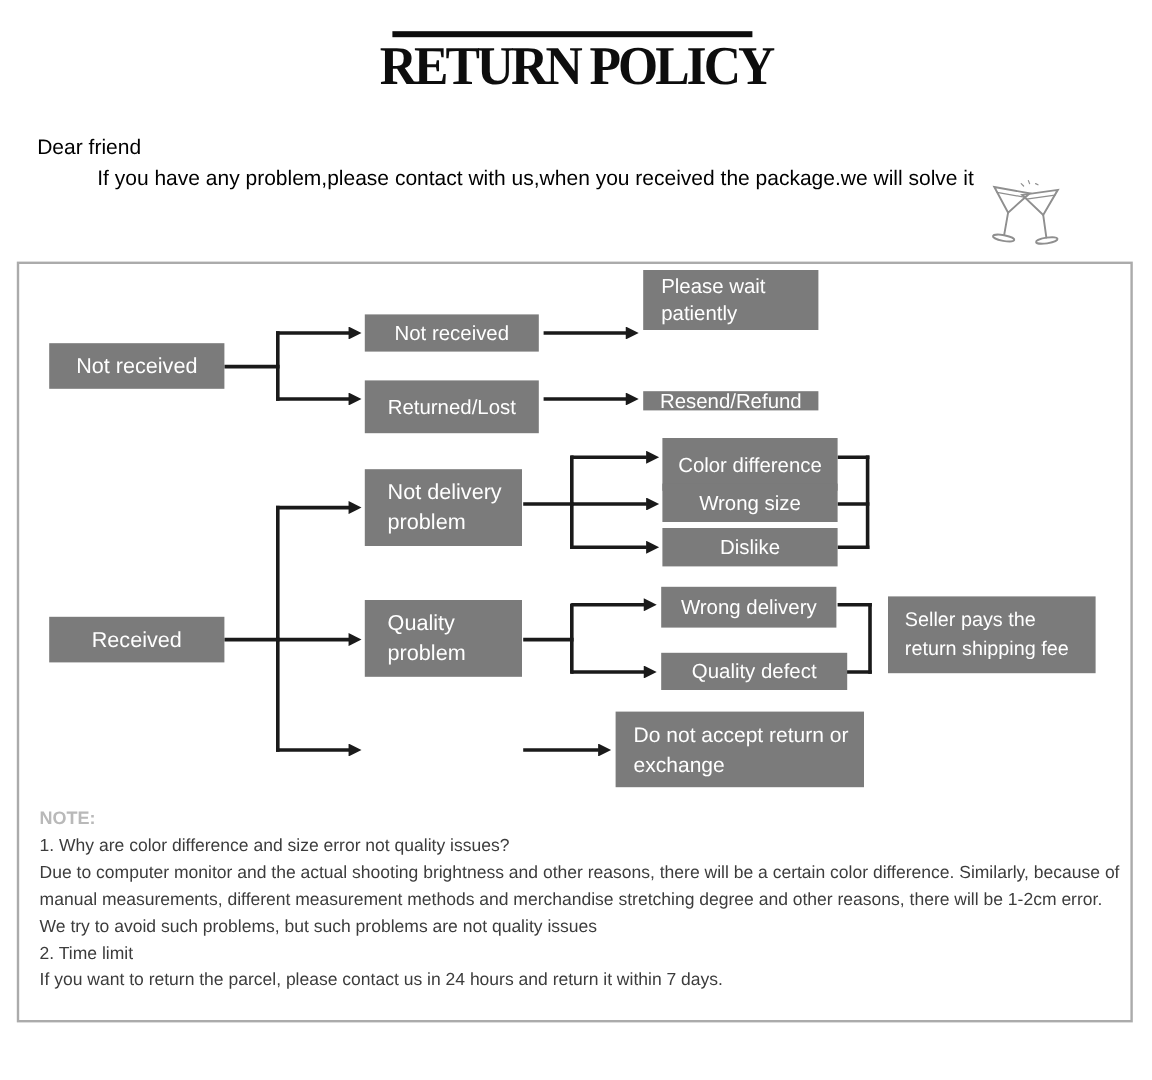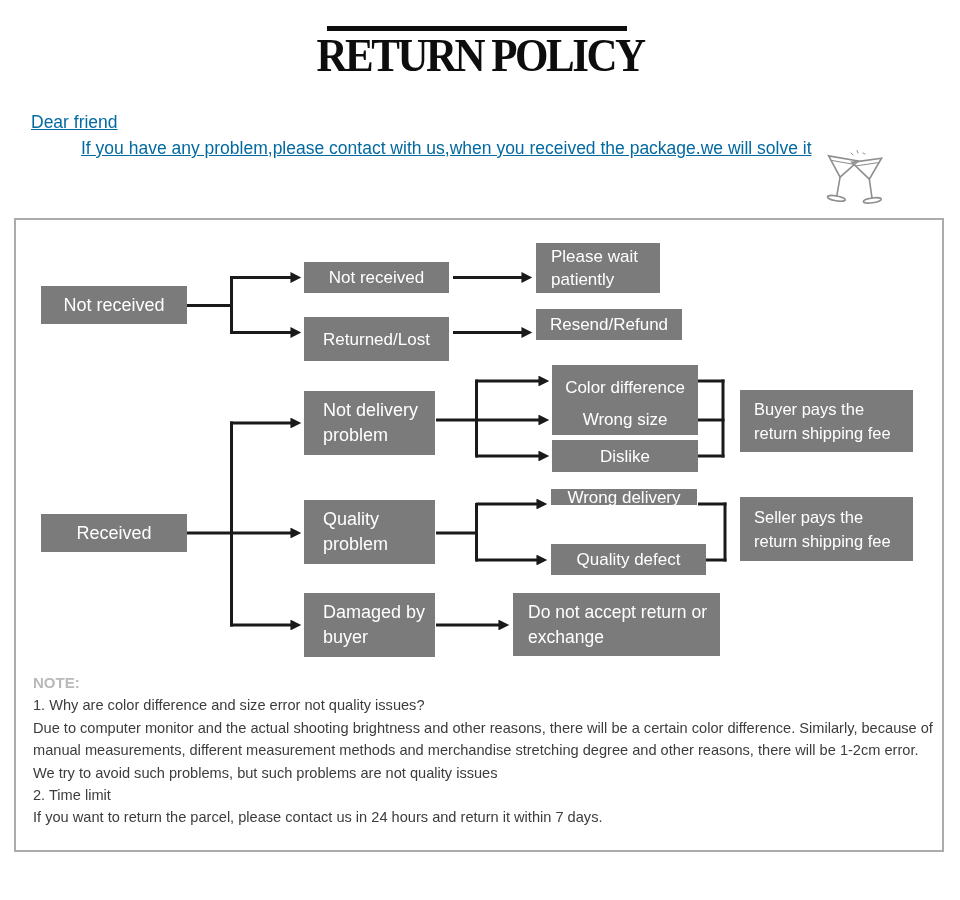--- a/index.html
+++ b/index.html
@@ -9,21 +9,21 @@
   
   .title-row{position:absolute;top:26px;left:0;right:0;height:56px;display:flex;
              align-items:center;padding:0 5px;box-sizing:border-box;flex-direction:column;}
   .rule{height:5px;background:#0d0d0d;}
   .rule-left{width:300px;margin-right:7px;}
   .rule-right{flex:1;margin-left:7px;}
   .page-title{margin:0;font-family:"Liberation Serif",serif;font-weight:700;font-size:43px;
               letter-spacing:-2.5px;color:#0d0d0d;white-space:nowrap;transform:scaleY(1.06);}
 
   .intro{position:absolute;top:109px;left:31px;font-size:17.5px;line-height:26px;
-         color:#0369a1;white-space:nowrap;text-decoration:underline;}
+         color:#000000;white-space:nowrap;}
   .intro-indent{padding-left:50px;}
 
   .glasses{position:absolute;left:818px;top:149px;}
 
   
   .panel{position:absolute;left:14px;top:218px;width:930px;height:634px;
          border:2px solid var(--panel-border,#ababab);box-sizing:border-box;background:#fff;}
 
   svg.connectors{position:absolute;left:0;top:0;pointer-events:none;}
   .connectors line{stroke:var(--connector,#1a1a1a);stroke-width:3;}
@@ -117,34 +117,32 @@
       <line x1="476" y1="456" x2="539" y2="456" marker-end="url(#arw)"></line>
       <line x1="476" y1="504" x2="537" y2="504" marker-end="url(#arw)"></line>
       <line x1="476" y1="560" x2="537" y2="560" marker-end="url(#arw)"></line>
       <line x1="436" y1="625" x2="499" y2="625" marker-end="url(#arw)"></line>
     </g>
   </svg>
 
   <div class="node node-center node-big" style="left:41px;top:286px;width:146px;height:38px">Not received</div>
   <div class="node node-center" style="left:304px;top:262px;width:145px;height:31px">Not received</div>
   <div class="node node-center" style="left:304px;top:317px;width:145px;height:44px">Returned/Lost</div>
-  <div class="node node-left" style="left:536px;top:243px;width:124px;height:50px">Please wait patiently</div>
-  <div class="node node-center" style="left:536px;top:309px;width:146px;height:31px">Resend/Refund</div>
+  <div class="node node-left" style="left:536px;top:225px;width:146px;height:50px">Please wait patiently</div>
+  <div class="node node-center" style="left:536px;top:326px;width:146px;height:16px">Resend/Refund</div>
 
   <div class="node node-center node-big" style="left:41px;top:514px;width:146px;height:38px">Received</div>
   <div class="node node-left node-big node-pad19" style="left:304px;top:391px;width:131px;height:64px">Not delivery problem</div>
   <div class="node node-left node-big node-pad19" style="left:304px;top:500px;width:131px;height:64px">Quality problem</div>
-  <div class="node node-left node-big node-pad19" style="left:304px;top:593px;width:131px;height:64px">Damaged by buyer</div>
 
   <div class="node node-center" style="left:552px;top:365px;width:146px;height:44px">Color difference</div>
   <div class="node node-center" style="left:552px;top:403px;width:146px;height:32px">Wrong size</div>
   <div class="node node-center" style="left:552px;top:440px;width:146px;height:32px">Dislike</div>
-  <div class="node node-left node-fee" style="left:740px;top:390px;width:173px;height:62px">Buyer pays the return shipping fee</div>
 
-  <div class="node node-center" style="left:551px;top:489px;width:146px;height:16px">Wrong delivery</div>
+  <div class="node node-center" style="left:551px;top:489px;width:146px;height:34px">Wrong delivery</div>
   <div class="node node-center" style="left:551px;top:544px;width:155px;height:31px">Quality defect</div>
   <div class="node node-left node-fee" style="left:740px;top:497px;width:173px;height:64px">Seller pays the return shipping fee</div>
 
   <div class="node node-left" style="left:513px;top:593px;width:207px;height:63px;font-size:17.5px;line-height:25px">Do not accept return or exchange</div>
 
   <div class="note">
     <div class="note-label">NOTE:</div>
     <div class="note-line">1. Why are color difference and size error not quality issues?</div>
     <div class="note-line">Due to computer monitor and the actual shooting brightness and other reasons, there will be a certain color difference. Similarly, because of</div>
     <div class="note-line">manual measurements, different measurement methods and merchandise stretching degree and other reasons, there will be 1-2cm error.</div>

